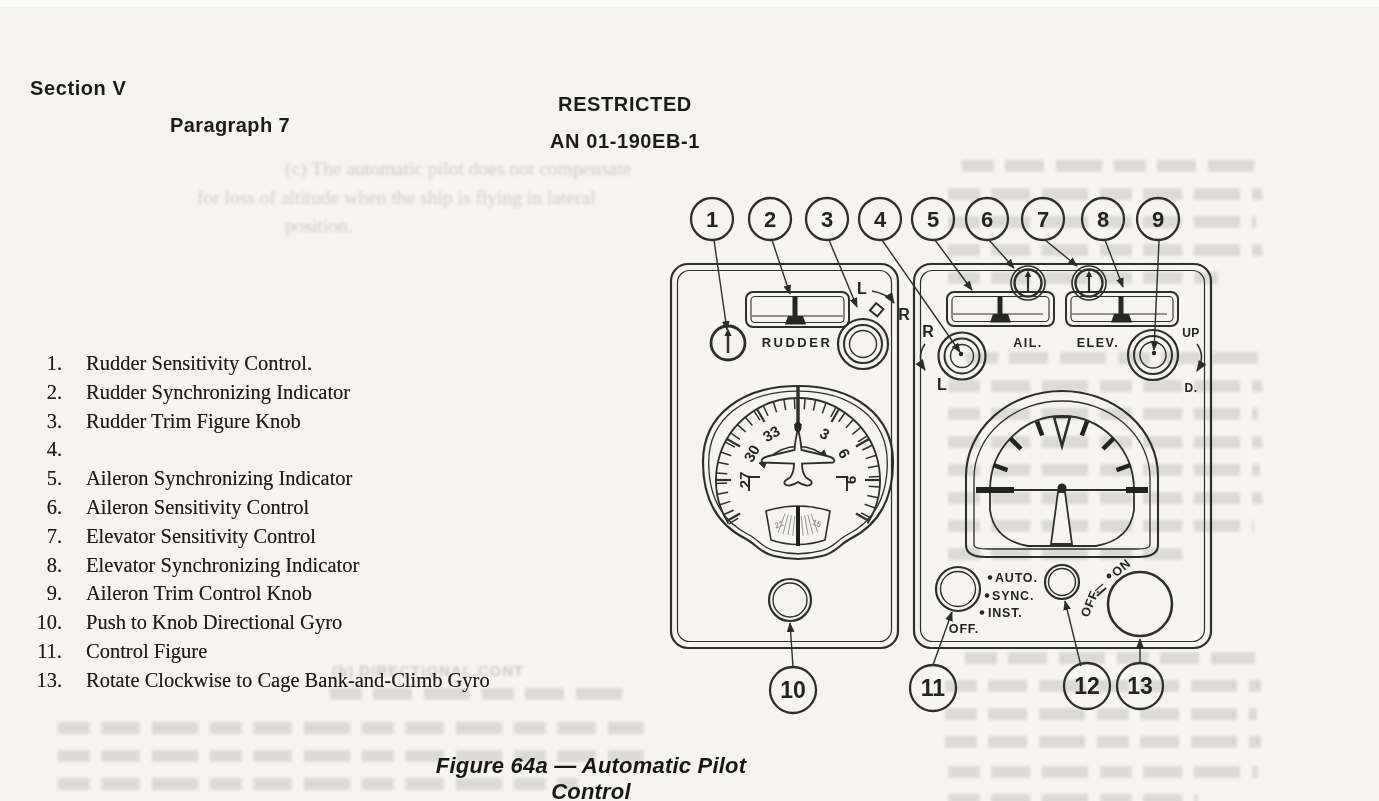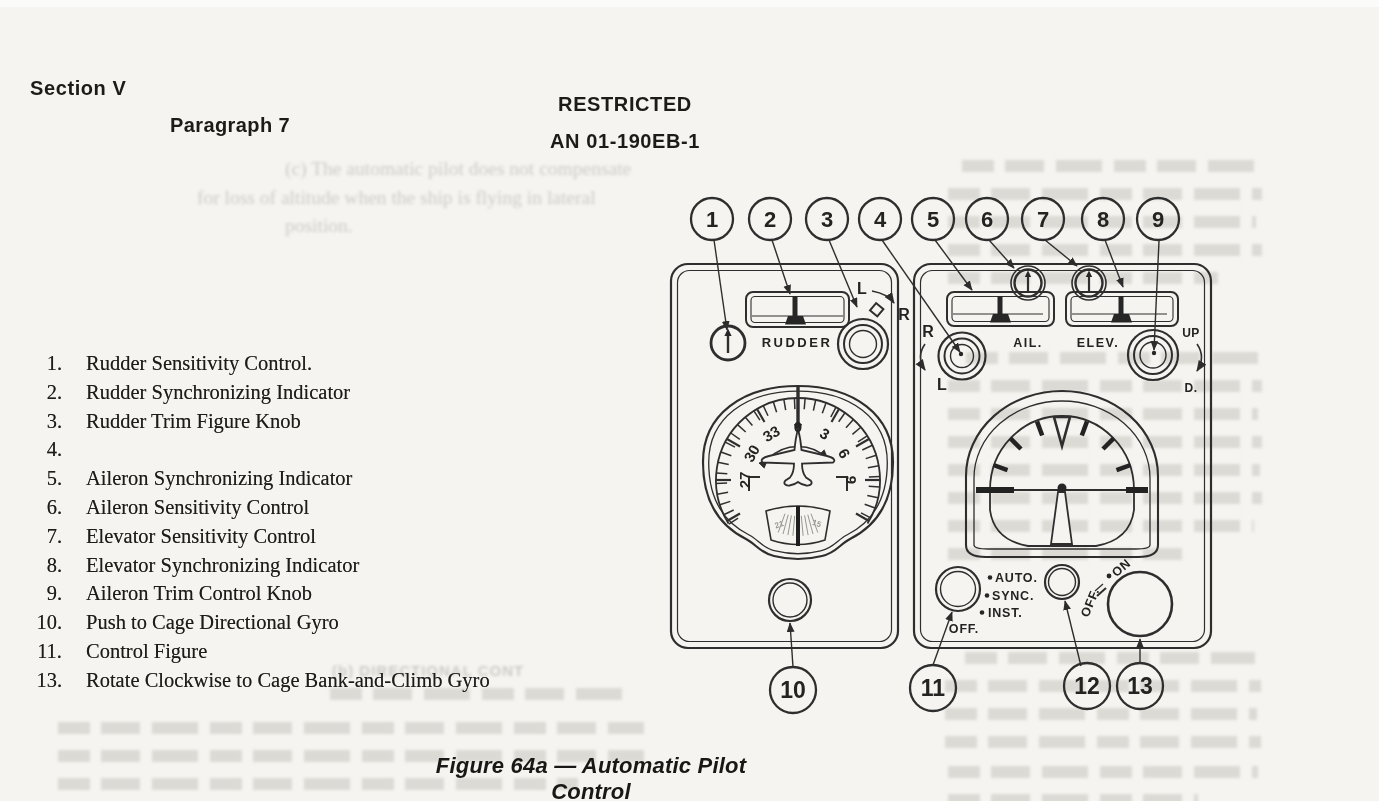--- a/index.html
+++ b/index.html
@@ -141,21 +141,21 @@
   <div class="legend-row">
       <span class="legend-num">8.</span>
       <span class="legend-label">Elevator Synchronizing Indicator</span>
     </div>
   <div class="legend-row">
       <span class="legend-num">9.</span>
       <span class="legend-label">Aileron Trim Control Knob</span>
     </div>
   <div class="legend-row">
       <span class="legend-num">10.</span>
-      <span class="legend-label">Push to Cage Directional Gyro</span>
+      <span class="legend-label">Push to Knob Directional Gyro</span>
     </div>
   <div class="legend-row">
       <span class="legend-num">11.</span>
       <span class="legend-label">Control Figure</span>
     </div>
   <div class="legend-row">
       <span class="legend-num">13.</span>
       <span class="legend-label">Rotate Clockwise to Cage Bank-and-Climb Gyro</span>
     </div>
 </div>

